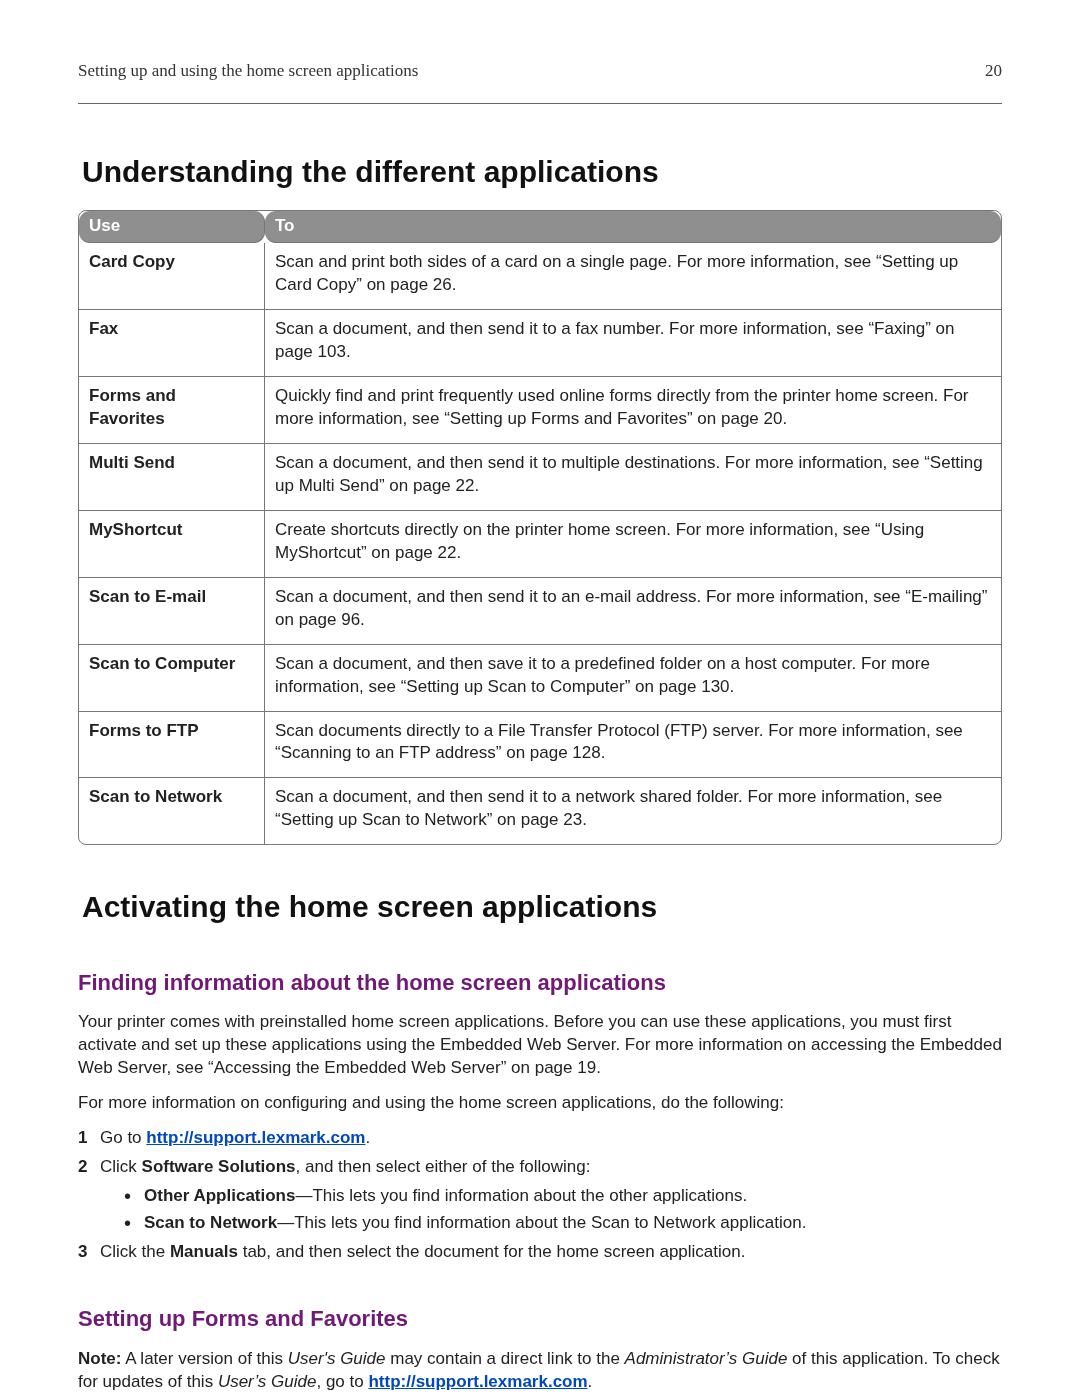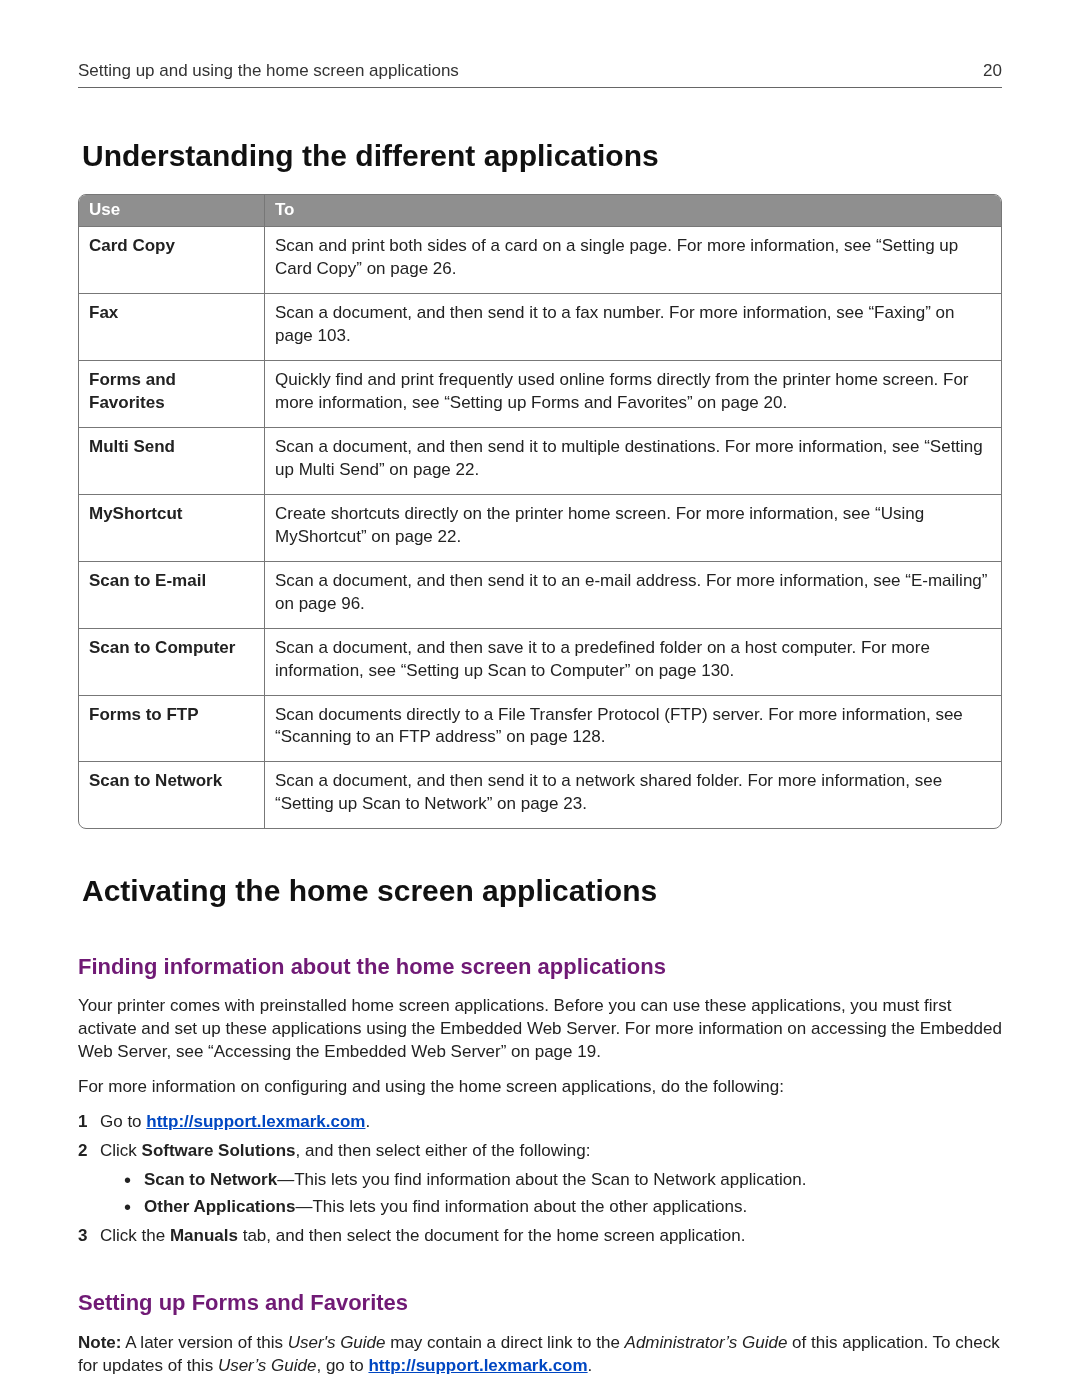--- a/index.html
+++ b/index.html
@@ -17,23 +17,24 @@
     margin: 0 auto;
     padding: 60px 78px 60px 78px;
     box-sizing: border-box;
   }
   .running-head {
     display: flex;
     justify-content: space-between;
     align-items: flex-start;
     font-size: 17px;
     color: #333;
-    padding-bottom: 4px;
+    padding-bottom: 20px;
     border-bottom: 1px solid #666;
     margin-bottom: 48px;
+    font-family: Liberation Serif, serif;
   }
   h1 {
     font-size: 30px;
     font-weight: 700;
     margin: 0 0 18px 4px;
     color: #111;
   }
   h2 {
     font-size: 22px;
     font-weight: 700;
@@ -61,20 +62,21 @@
   table.app-table td:first-child {
     border-right: 1px solid #777;
     width: 165px;
     font-weight: 700;
   }
   table.app-table thead th {
     background: #8f8f8f;
     color: #fff;
     font-weight: 700;
     padding: 4px 10px;
+    border-radius: 11px;
   }
   .gap {
     height: 42px;
   }
   p {
     margin: 8px 0 12px 0;
   }
   ol.numbered {
     list-style: none;
     padding: 0;
@@ -187,24 +189,24 @@
   <ol class="numbered">
     <li>
       <span class="num">1</span>
       <span>Go to </span><a class="link" href="#">http://support.lexmark.com</a><span>.</span>
     </li>
     <li>
       <span class="num">2</span>
       <span>Click </span><span class="b">Software Solutions</span><span>, and then select either of the following:</span>
       <ul class="bullets">
         <li>
-          <span class="b">Scan to Network</span><span>—This lets you find information about the Scan to Network application.</span>
+          <span class="b">Other Applications</span><span>—This lets you find information about the other applications.</span>
         </li>
         <li>
-          <span class="b">Other Applications</span><span>—This lets you find information about the other applications.</span>
+          <span class="b">Scan to Network</span><span>—This lets you find information about the Scan to Network application.</span>
         </li>
       </ul>
     </li>
     <li>
       <span class="num">3</span>
       <span>Click the </span><span class="b">Manuals</span><span> tab, and then select the document for the home screen application.</span>
     </li>
   </ol>
 
   <h2>Setting up Forms and Favorites</h2>

